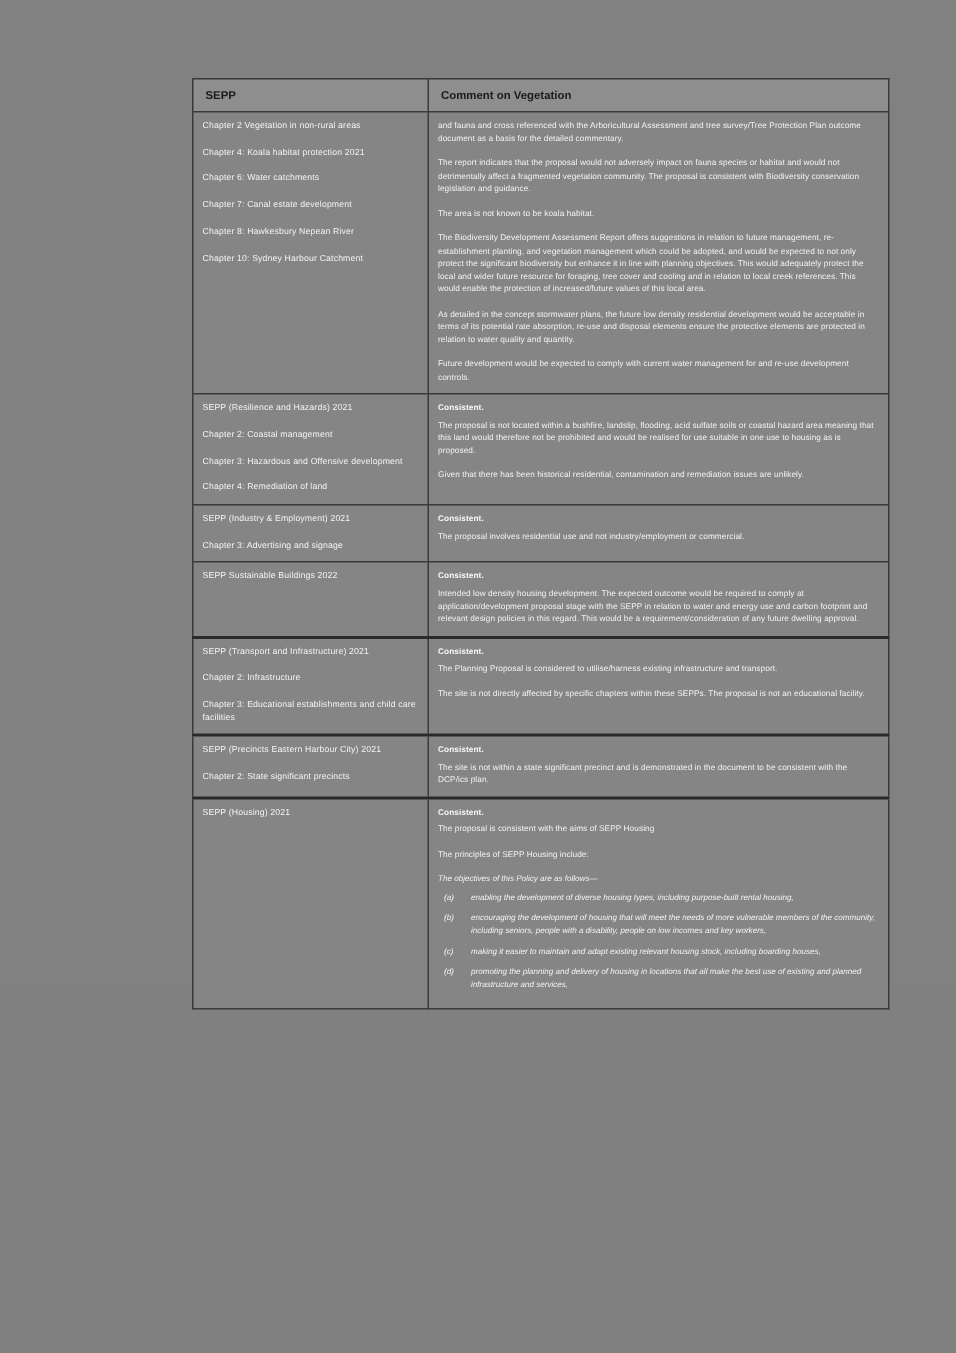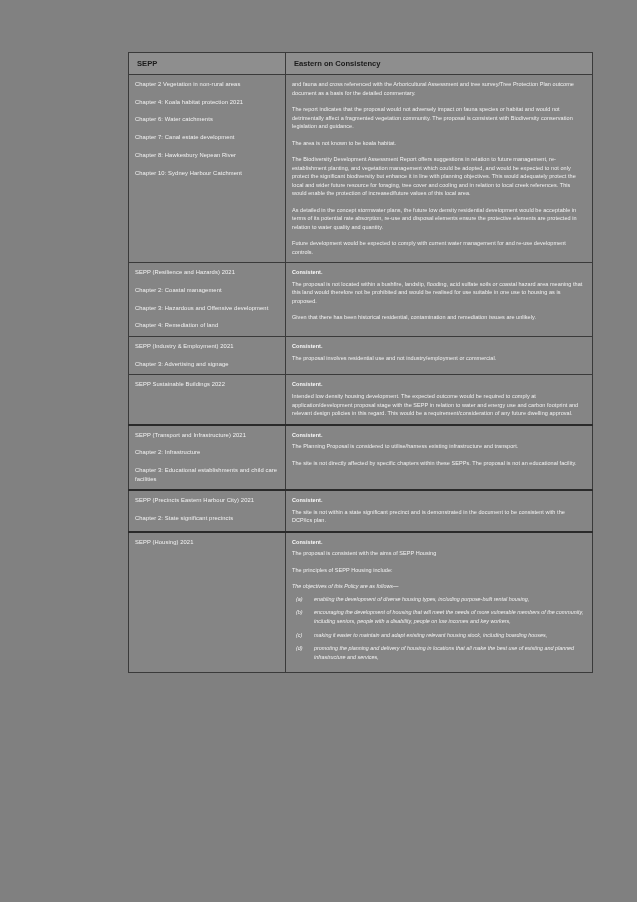--- a/index.html
+++ b/index.html
@@ -128,21 +128,21 @@
 
   <div class="sheet">
     <table class="consistency">
       <colgroup>
           <col class="c1">
           <col class="c2">
         </colgroup>
       <thead>
         <tr>
           <th class="hdr-sepp">SEPP</th>
-          <th class="hdr-comment">Eastern on Consistency</th>
+          <th class="hdr-comment">Comment on Vegetation</th>
         </tr>
       </thead>
       <tbody>
           <tr>
             <td>
               <p class="sepp-line">Chapter 2 Vegetation in non-rural areas</p>
               <p class="sepp-line">Chapter 4: Koala habitat protection 2021</p>
               <p class="sepp-line">Chapter 6: Water catchments</p>
               <p class="sepp-line">Chapter 7: Canal estate development</p>
               <p class="sepp-line">Chapter 8: Hawkesbury Nepean River</p>

